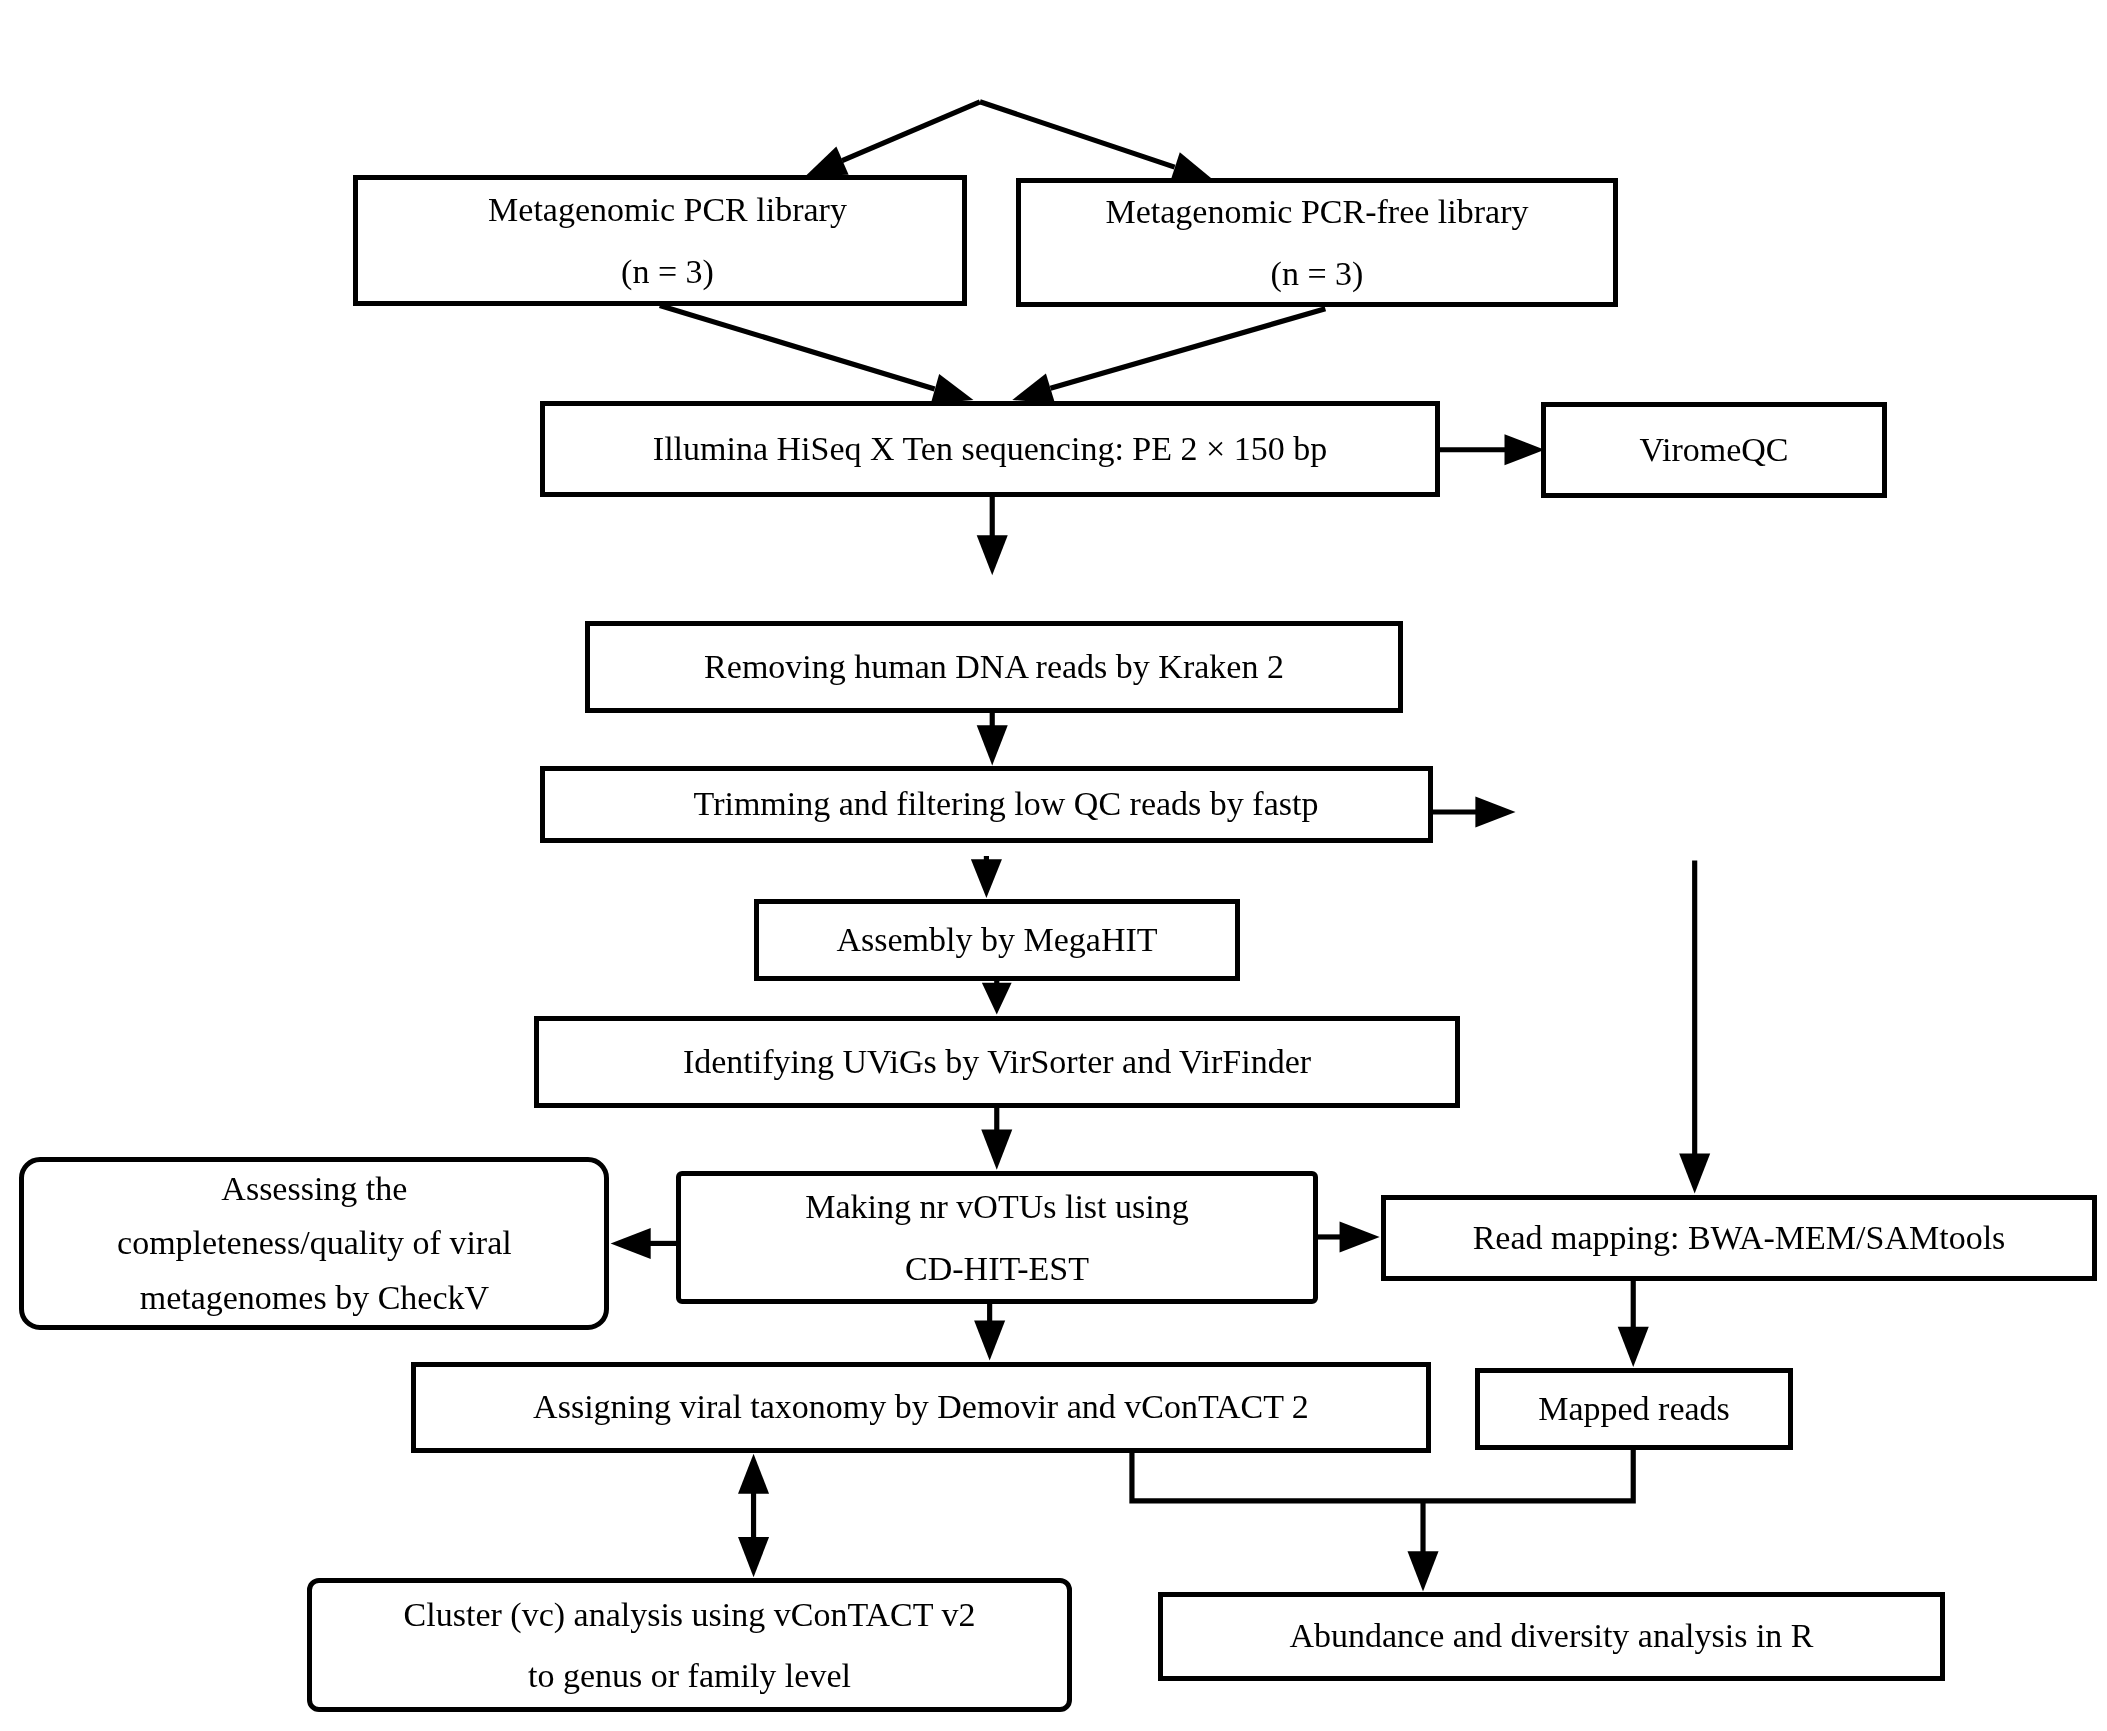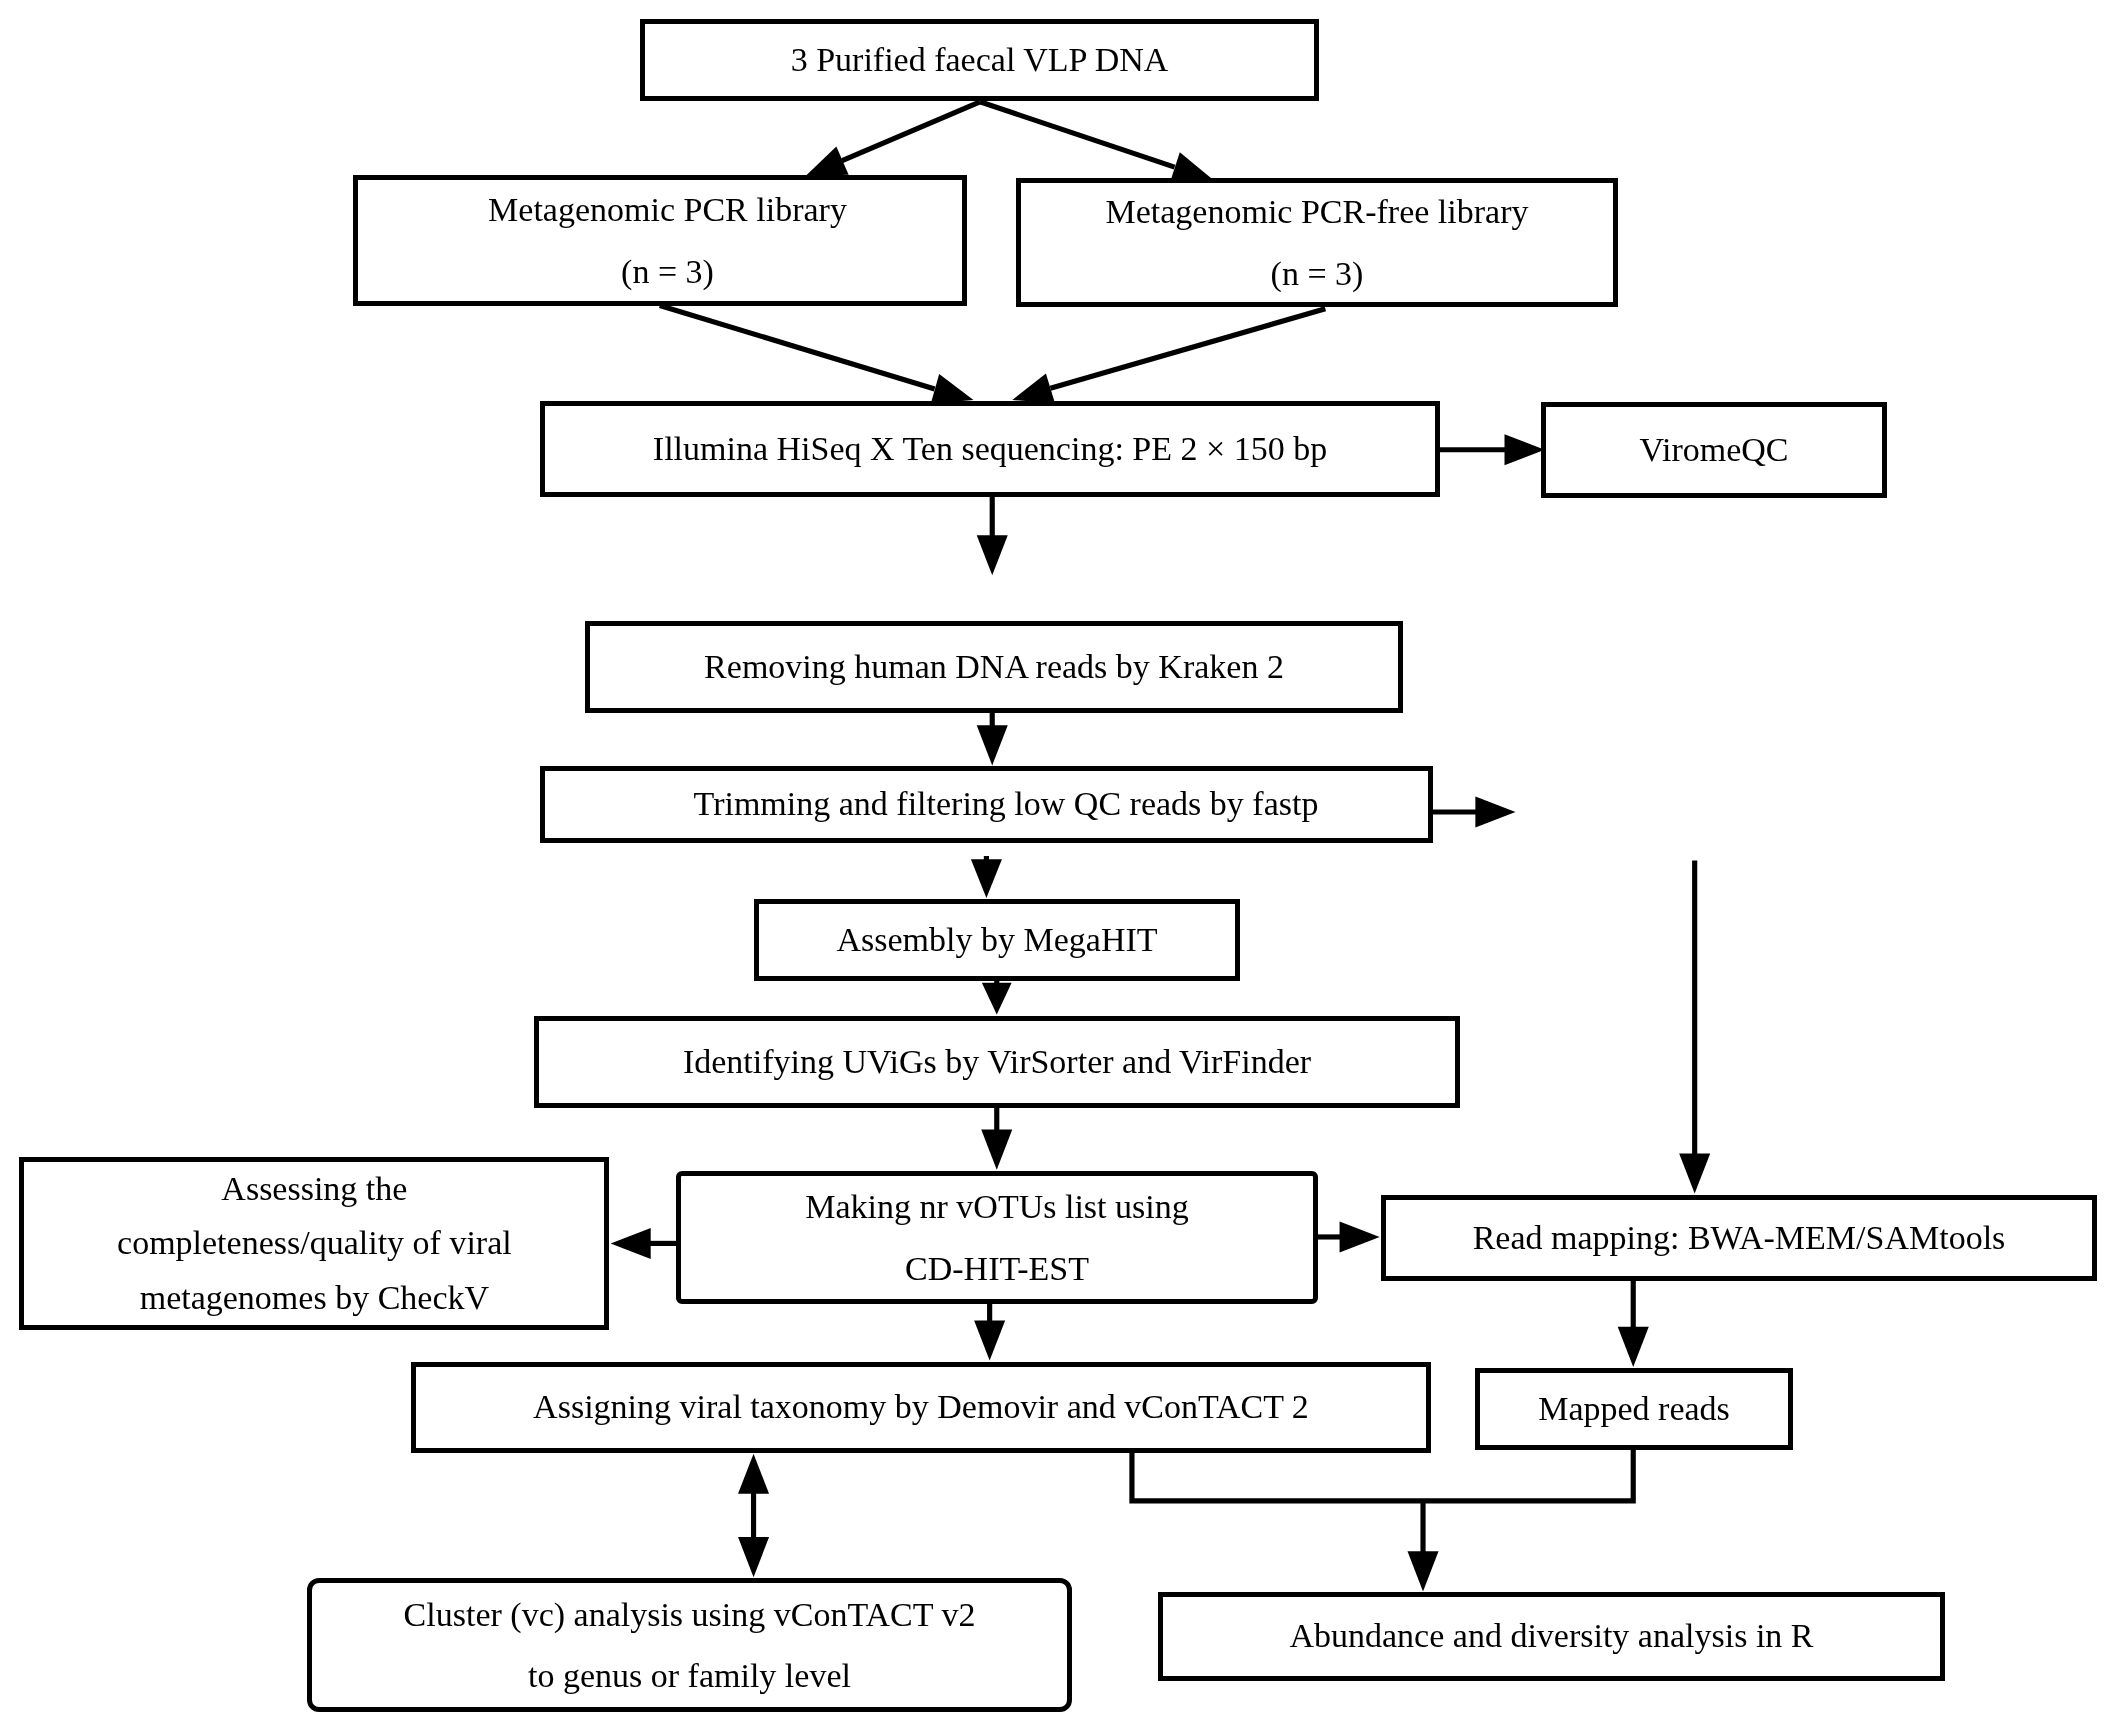--- a/index.html
+++ b/index.html
@@ -39,21 +39,21 @@
     display: flex;
     align-items: center;
     justify-content: center;
     text-align: center;
     font-size: 34px;
     line-height: 1.3;
     white-space: pre-line;
     padding: 0 9px;
   }
   .node.multi2 { line-height: 1.8; }
-  .node.multi3 { line-height: 1.6; }
+  .node.multi3 { line-height: 1.6; border-radius: 21px; }
 </style>
 </head>
 <body>
 
 <div id="stage">
 
   <svg id="connectors" viewBox="0 0 3259 2677">
     <g>
       <line x1="1515" y1="157" x2="1302" y2="248"></line>
       <polygon points="1245,272 1293,226 1312,270"></polygon>
@@ -123,21 +123,20 @@
       <polygon points="1165,2247 1141,2309 1189,2309"></polygon>
       <polygon points="1165,2438 1141,2376 1189,2376"></polygon>
     </g>
     <g>
       <path d="M 1750 2243 L 1750 2320 L 2525 2320 L 2525 2238"></path>
       <line x1="2200" y1="2320" x2="2200" y2="2402"></line>
       <polygon points="2200,2460 2176,2398 2224,2398"></polygon>
     </g>
   </svg>
 
-  <div class="node" style="left:640px; top:19.4px; width:679px; height:82px;">3 Purified faecal VLP DNA</div>
 
   <div class="node multi2" style="left:353px; top:175px; width:614px; height:131px;padding-left:24px;">Metagenomic PCR library
 (n = 3)</div>
 
   <div class="node multi2" style="left:1016px; top:178px; width:602px; height:129px;">Metagenomic PCR-free library
 (n = 3)</div>
 
   <div class="node" style="left:540px; top:401px; width:900px; height:96px;">Illumina HiSeq X Ten sequencing: PE 2 × 150 bp</div>
 
   <div class="node" style="left:1541px; top:402px; width:346px; height:96px;">ViromeQC</div>

